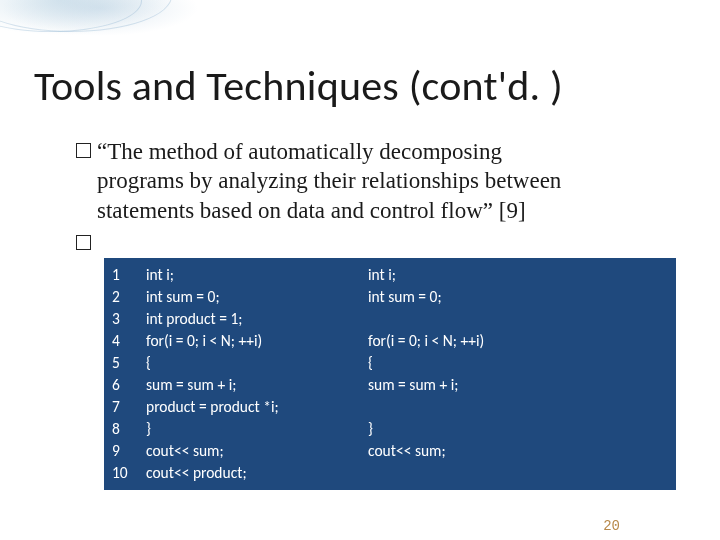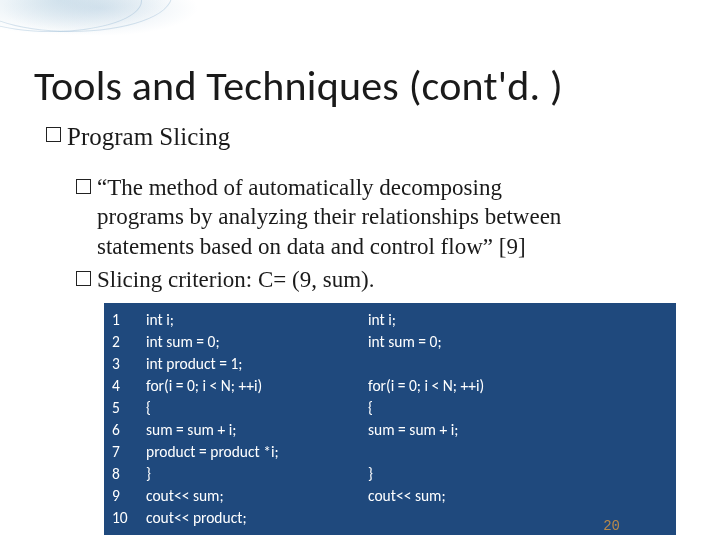--- a/index.html
+++ b/index.html
@@ -65,33 +65,28 @@
 </head>
 <body>
 
 <div class="slide">
   <div class="top-decoration"></div>
 
   <h1 class="title">Tools and Techniques (cont'd. )</h1>
 
   <div class="content">
 
-    <div class="bullet-row">
-      <span class="bullet"></span>
-      <span class="bullet-text main">Program Slicing</span>
-    </div>
 
     <div class="bullet-row sub">
       <span class="bullet"></span>
       <span class="bullet-text quote">“The method of automatically decomposing programs by analyzing their relationships between statements based on data and control flow” [9]</span>
     </div>
 
     <div class="bullet-row sub2">
       <span class="bullet"></span>
-      <span class="bullet-text">Slicing criterion: C= (9, sum).</span>
     </div>
 
     <div class="code-block">
       <div class="code-col ln-col">1
 2
 3
 4
 5
 6
 7

